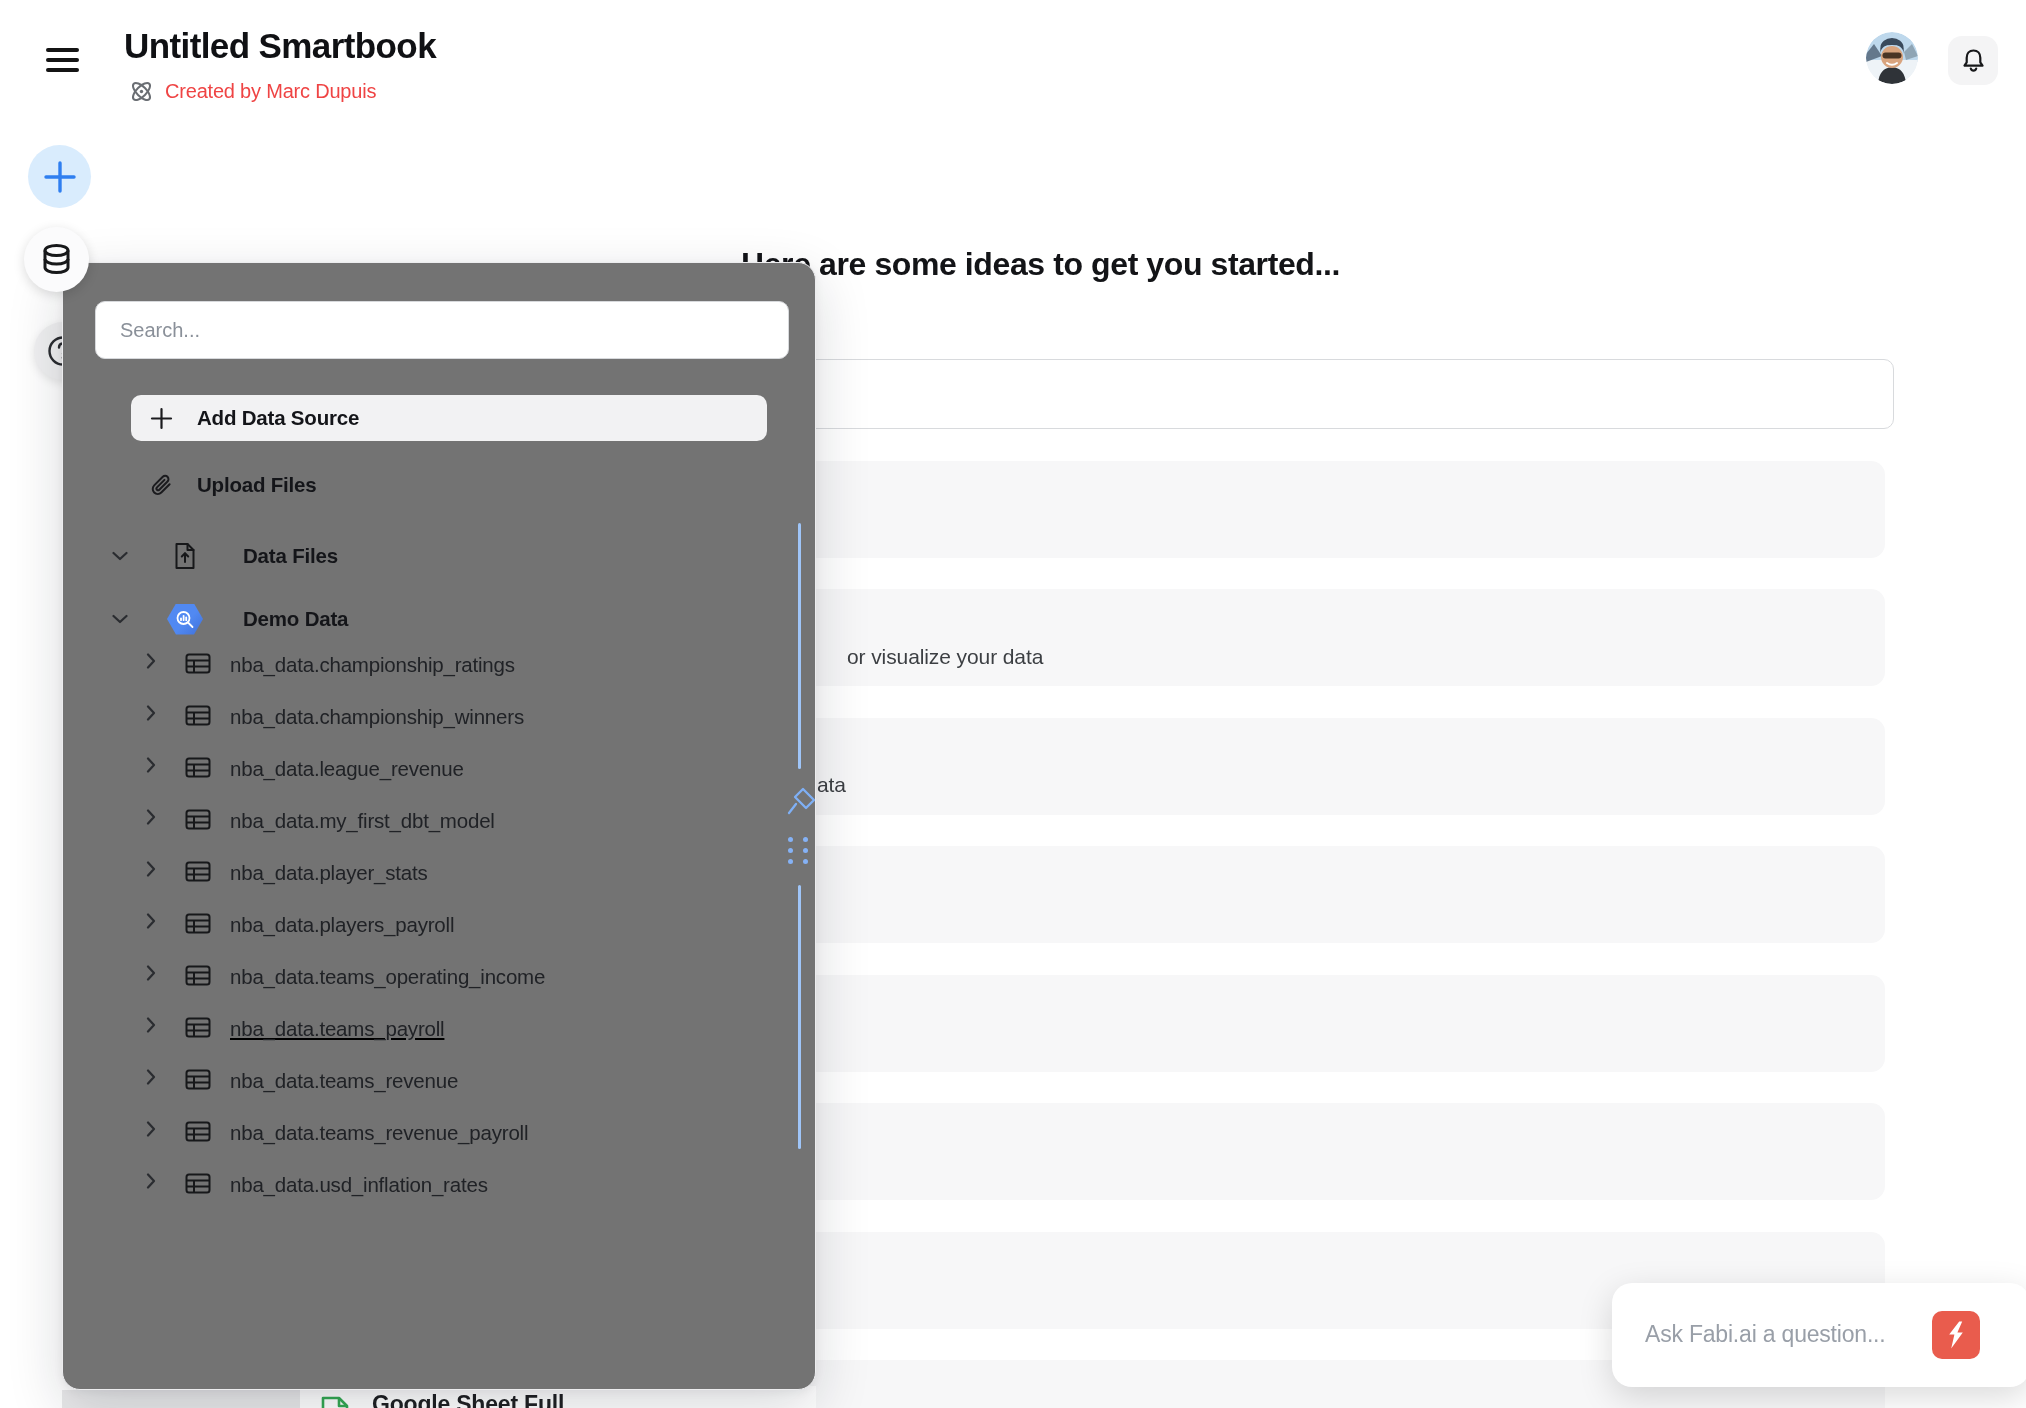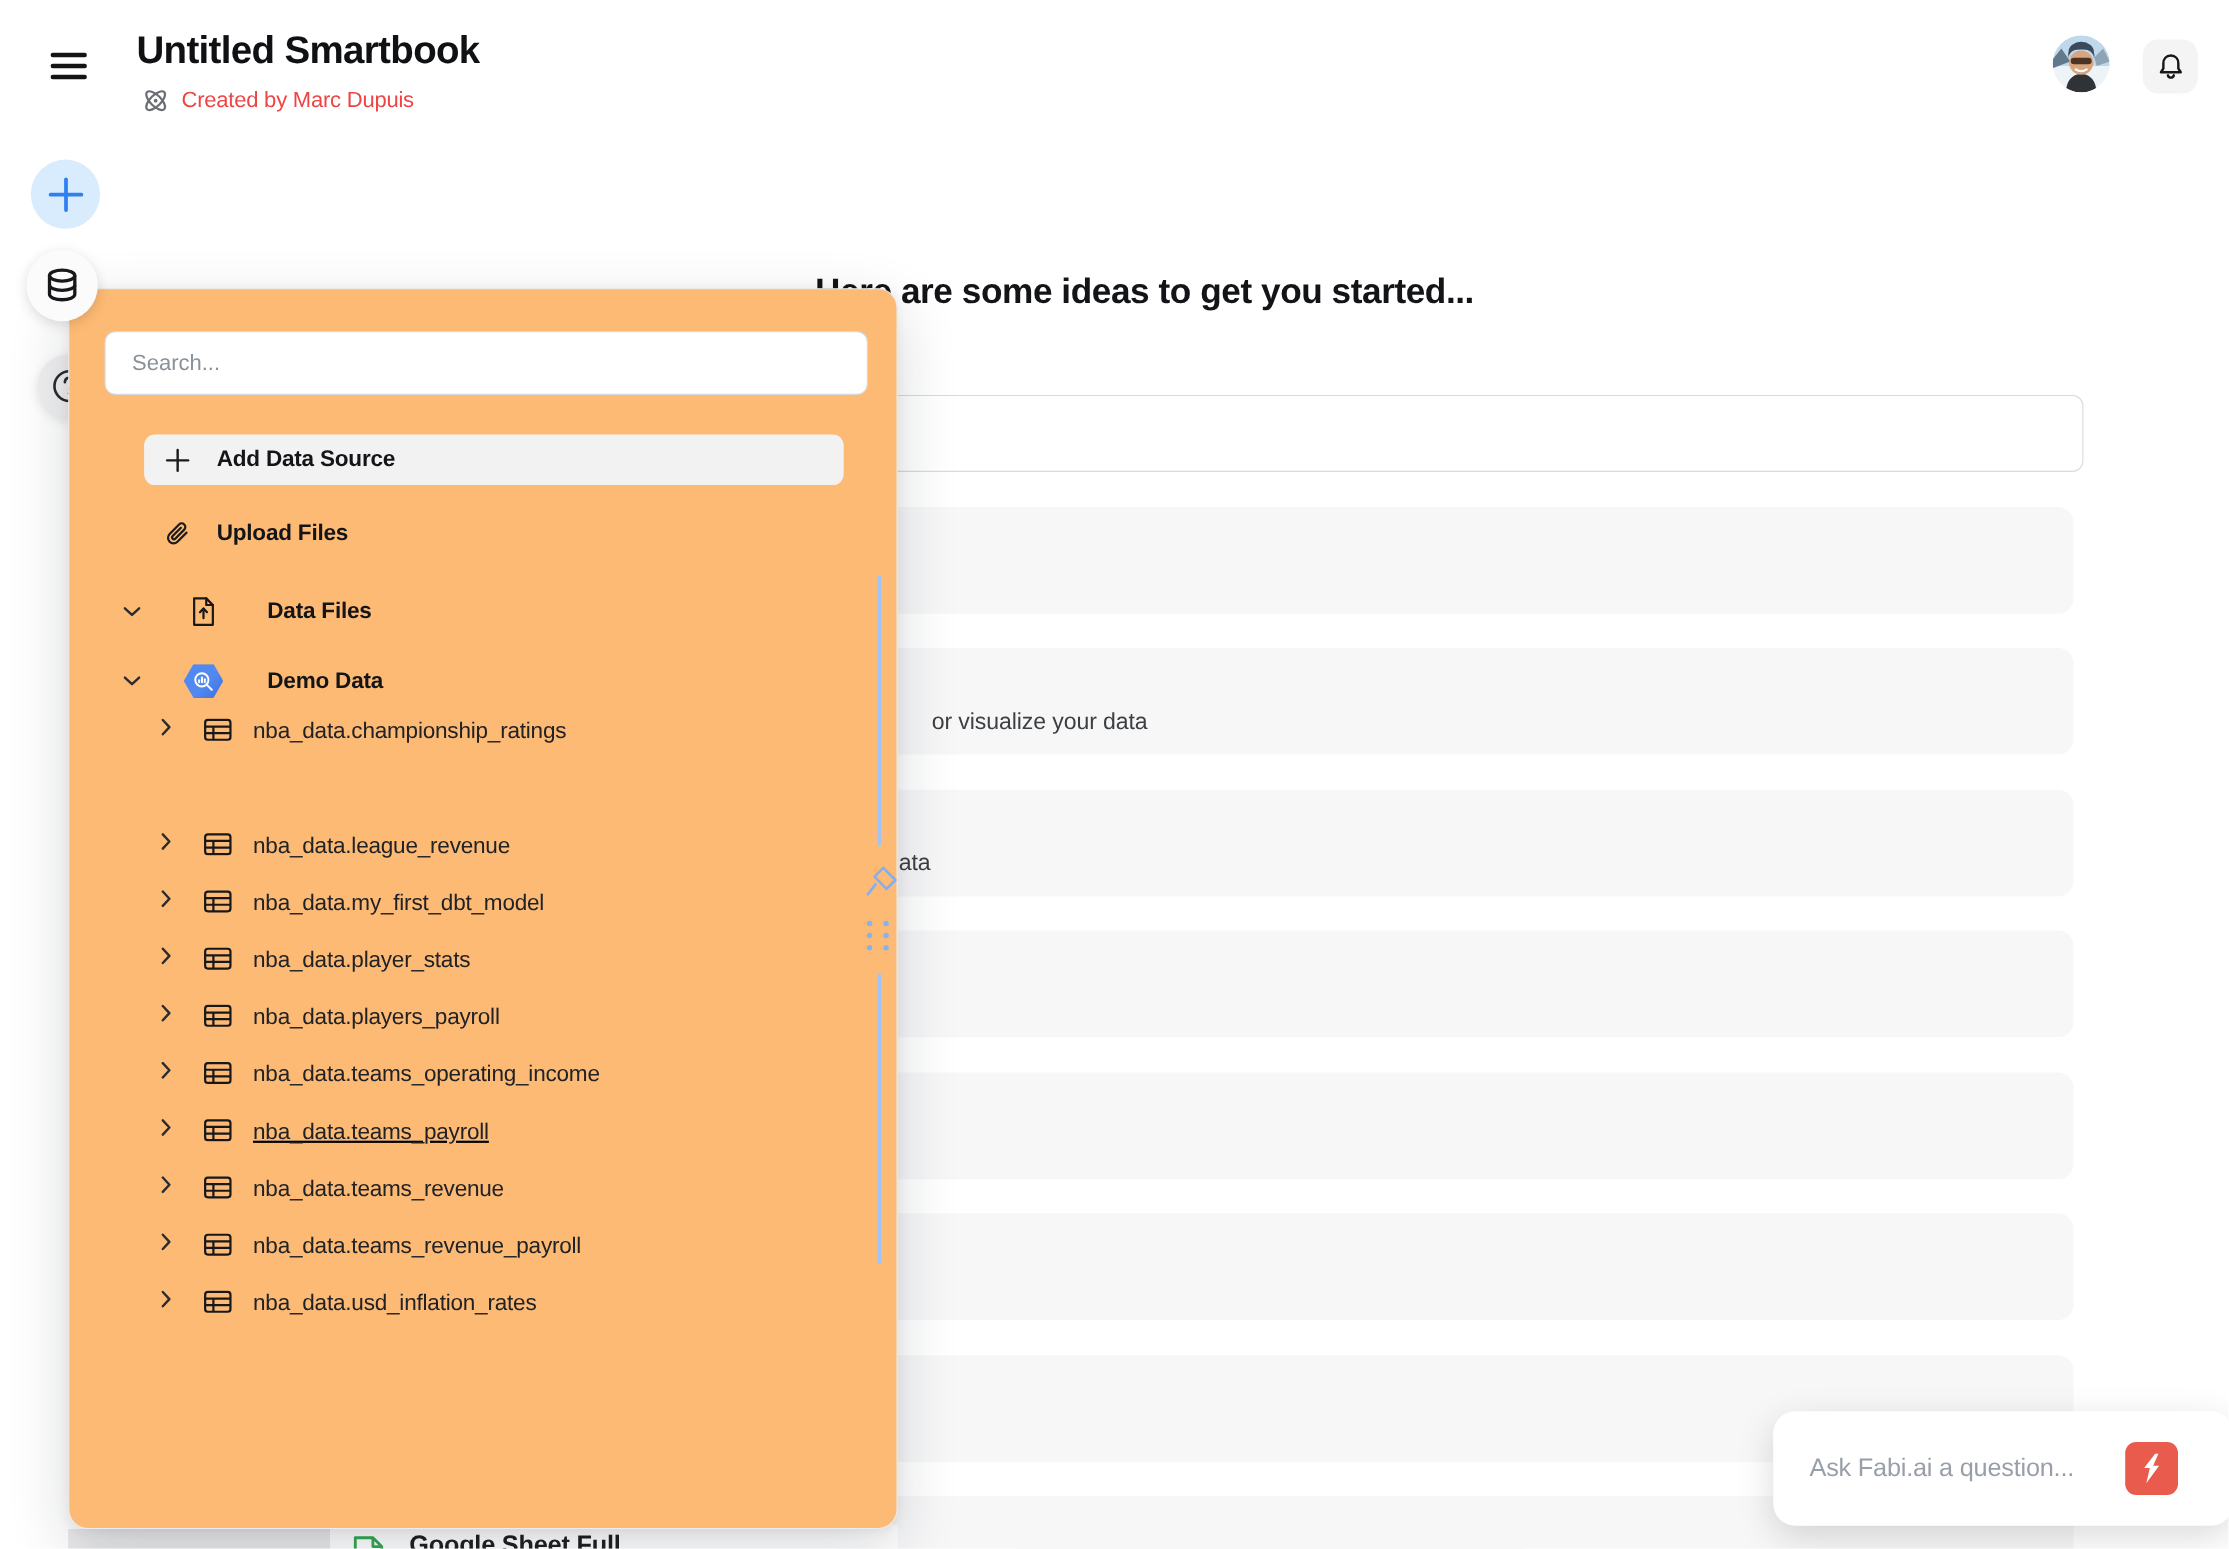--- a/index.html
+++ b/index.html
@@ -40,21 +40,21 @@
     border-radius:14px; z-index:1; cursor:pointer; }
   .frag { position:absolute; font-size:21px; color:#3c3f43; z-index:1; letter-spacing:-0.1px; }
 
   .gsheet-strip { position:absolute; left:300px; top:1386px; width:516px; height:30px; background:#fff; z-index:2; }
   .gray-strip { position:absolute; left:62px; top:1390px; width:238px; height:18px; background:#e9e9ea; z-index:2; }
   .gsheet-item { position:absolute; left:320px; top:1391px; display:flex; align-items:flex-start; z-index:2; cursor:pointer; }
   .gsheet-item svg { margin-right:22px; margin-top:5px; }
   .gsheet-label { font-size:23px; font-weight:700; color:#1e1f22; letter-spacing:-0.2px; }
 
   
-  .panel { position:absolute; left:62px; top:262px; width:754px; height:1128px; background:#fdba74;
+  .panel { position:absolute; left:62px; top:262px; width:754px; height:1128px; background:#737373;
     border:1px solid #ececee; border-radius:18px; z-index:5;
     box-shadow:0 18px 55px rgba(16,24,40,.16), 0 2px 10px rgba(16,24,40,.06); }
   .search-input { position:absolute; left:32px; top:38px; width:694px; height:58px;
     border:1.5px solid #d7d9dc; border-radius:10px; padding:0 24px; font-size:20px; color:#23262b;
     font-family:inherit; outline:none; background:#fff; }
   .search-input::placeholder { color:#8a9099; }
 
   .action-row { position:absolute; left:68px; width:636px; height:46px; border-radius:10px;
     display:flex; align-items:center; cursor:pointer; }
   .action-row .ic { width:24px; display:flex; justify-content:center; margin-left:18px; }
@@ -255,20 +255,36 @@
       <span class="ic">
           <svg width="26" height="21" viewBox="0 0 26 21" fill="none" stroke="#17181a" stroke-width="2">
             <rect x="1.5" y="1.5" width="23" height="18" rx="2.5"></rect>
             <line x1="1.5" y1="7.5" x2="24.5" y2="7.5"></line>
             <line x1="1.5" y1="13.5" x2="24.5" y2="13.5"></line>
             <line x1="9" y1="7.5" x2="9" y2="19.5"></line>
           </svg>
         </span>
       <span class="table-label">nba_data.championship_ratings</span>
     </div>
+    <div class="table-row" style="top:442px;">
+      <span class="chev">
+          <svg width="10" height="16" viewBox="0 0 10 16" fill="none" stroke="#2a2c30" stroke-width="2.2" stroke-linecap="round" stroke-linejoin="round">
+            <polyline points="2,1.5 8,8 2,14.5"></polyline>
+          </svg>
+        </span>
+      <span class="ic">
+          <svg width="26" height="21" viewBox="0 0 26 21" fill="none" stroke="#17181a" stroke-width="2">
+            <rect x="1.5" y="1.5" width="23" height="18" rx="2.5"></rect>
+            <line x1="1.5" y1="7.5" x2="24.5" y2="7.5"></line>
+            <line x1="1.5" y1="13.5" x2="24.5" y2="13.5"></line>
+            <line x1="9" y1="7.5" x2="9" y2="19.5"></line>
+          </svg>
+        </span>
+      <span class="table-label">nba_data.championship_winners</span>
+    </div>
     <div class="table-row" style="top:494px;">
       <span class="chev">
           <svg width="10" height="16" viewBox="0 0 10 16" fill="none" stroke="#2a2c30" stroke-width="2.2" stroke-linecap="round" stroke-linejoin="round">
             <polyline points="2,1.5 8,8 2,14.5"></polyline>
           </svg>
         </span>
       <span class="ic">
           <svg width="26" height="21" viewBox="0 0 26 21" fill="none" stroke="#17181a" stroke-width="2">
             <rect x="1.5" y="1.5" width="23" height="18" rx="2.5"></rect>
             <line x1="1.5" y1="7.5" x2="24.5" y2="7.5"></line>

